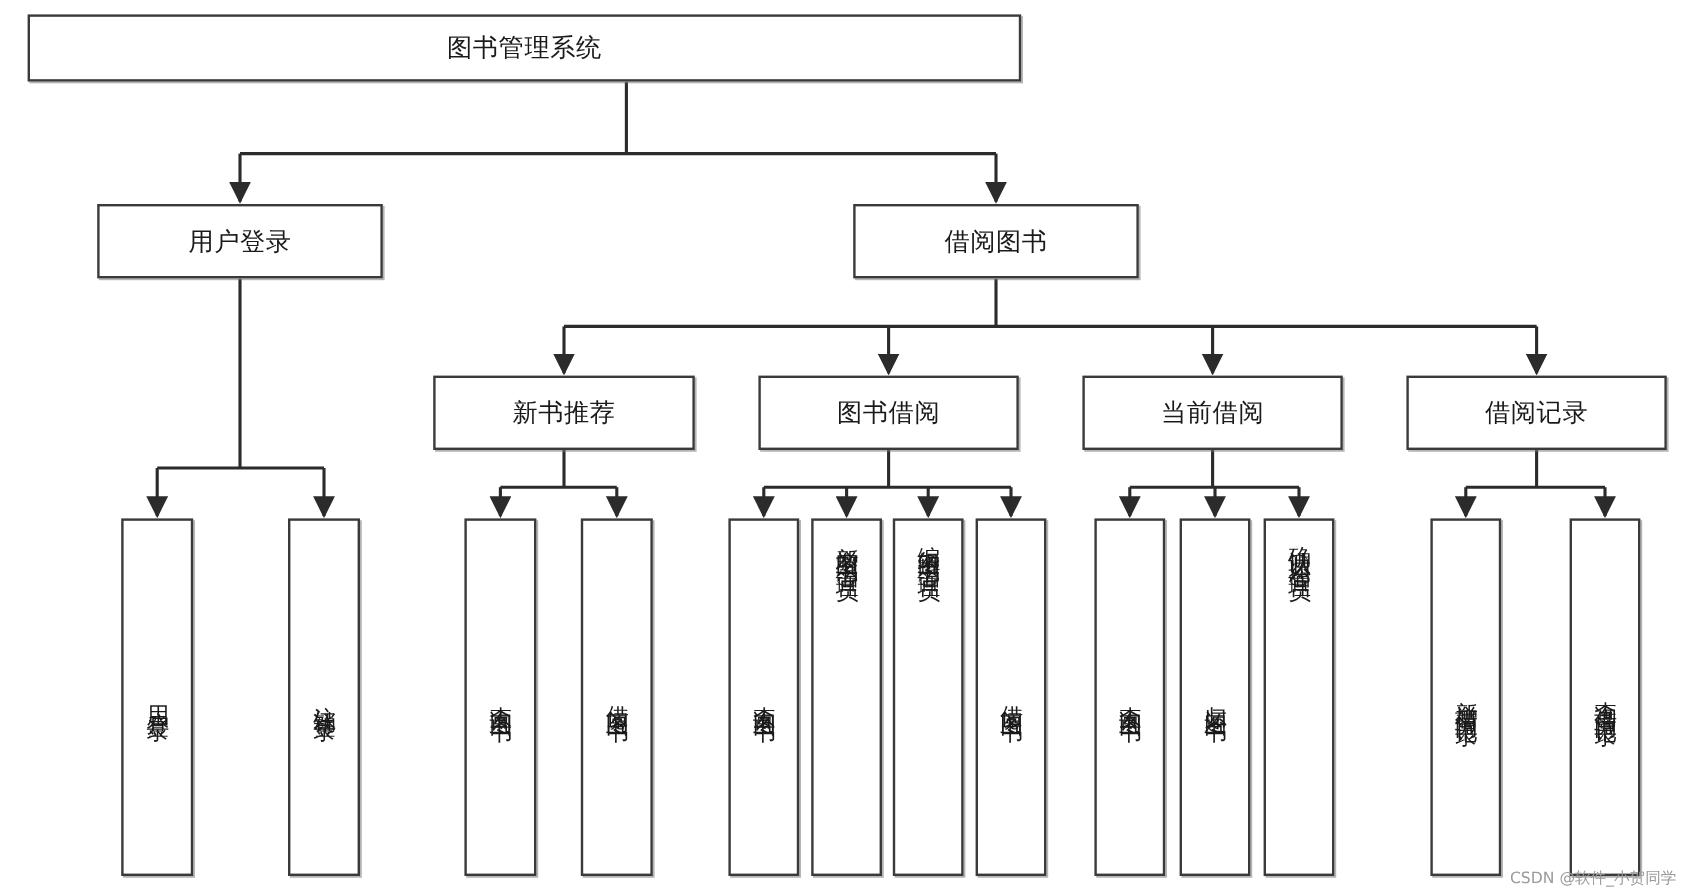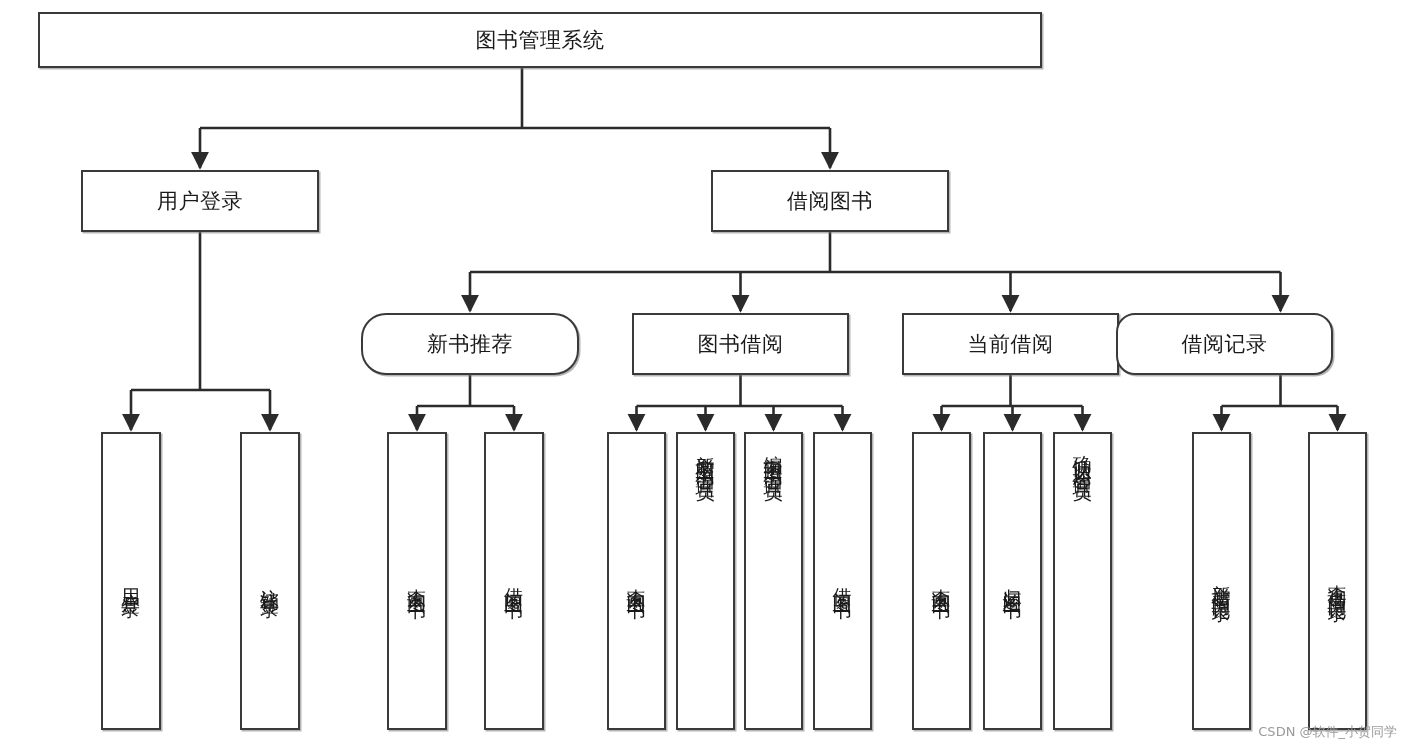--- a/index.html
+++ b/index.html
@@ -127,39 +127,39 @@
         <path d="M 1012.5 406 L 1012.5 430" marker-end="url(#arrow)"></path>
         <path d="M 1082.5 406 L 1082.5 430" marker-end="url(#arrow)"></path>
         <path d="M 1280.5 375 L 1280.5 406"></path>
         <path d="M 1221.5 406 L 1337.5 406"></path>
         <path d="M 1221.5 406 L 1221.5 430" marker-end="url(#arrow)"></path>
         <path d="M 1337.5 406 L 1337.5 430" marker-end="url(#arrow)"></path>
       </g>
   </svg>
 
   <div id="nodes-layer">
-      <div class="node horiz root" style="left: 38px; top: 12px; width: 1004px; height: 56px;">
+      <div class="node horiz root" style="left: 23px; top: 12px; width: 828px; height: 56px;">
         <span class="node-label">图书管理系统</span>
       </div>
       <div class="node horiz" style="left: 81px; top: 170px; width: 238px; height: 62px;">
         <span class="node-label">用户登录</span>
       </div>
       <div class="node horiz" style="left: 711px; top: 170px; width: 238px; height: 62px;">
         <span class="node-label">借阅图书</span>
       </div>
-      <div class="node horiz" style="left: 361px; top: 313px; width: 218px; height: 62px; border-radius: 25px;">
+      <div class="node horiz" style="left: 361px; top: 313px; width: 218px; height: 62px;">
         <span class="node-label">新书推荐</span>
       </div>
       <div class="node horiz" style="left: 632px; top: 313px; width: 217px; height: 62px;">
         <span class="node-label">图书借阅</span>
       </div>
       <div class="node horiz" style="left: 902px; top: 313px; width: 217px; height: 62px; font-family: Liberation Serif, serif;">
         <span class="node-label">当前借阅</span>
       </div>
-      <div class="node horiz" style="left: 1116px; top: 313px; width: 217px; height: 62px; border-radius: 19px;">
+      <div class="node horiz" style="left: 1172px; top: 313px; width: 217px; height: 62px;">
         <span class="node-label">借阅记录</span>
       </div>
       <div class="node vert center" style="left: 101px; top: 432px; width: 60px; height: 298px;">
         <span class="node-label">用户登录</span>
       </div>
       <div class="node vert center" style="left: 240px; top: 432px; width: 60px; height: 298px;">
         <span class="node-label">注销登录</span>
       </div>
       <div class="node vert center" style="left: 387px; top: 432px; width: 60px; height: 298px;">
         <span class="node-label">查询图书</span>

